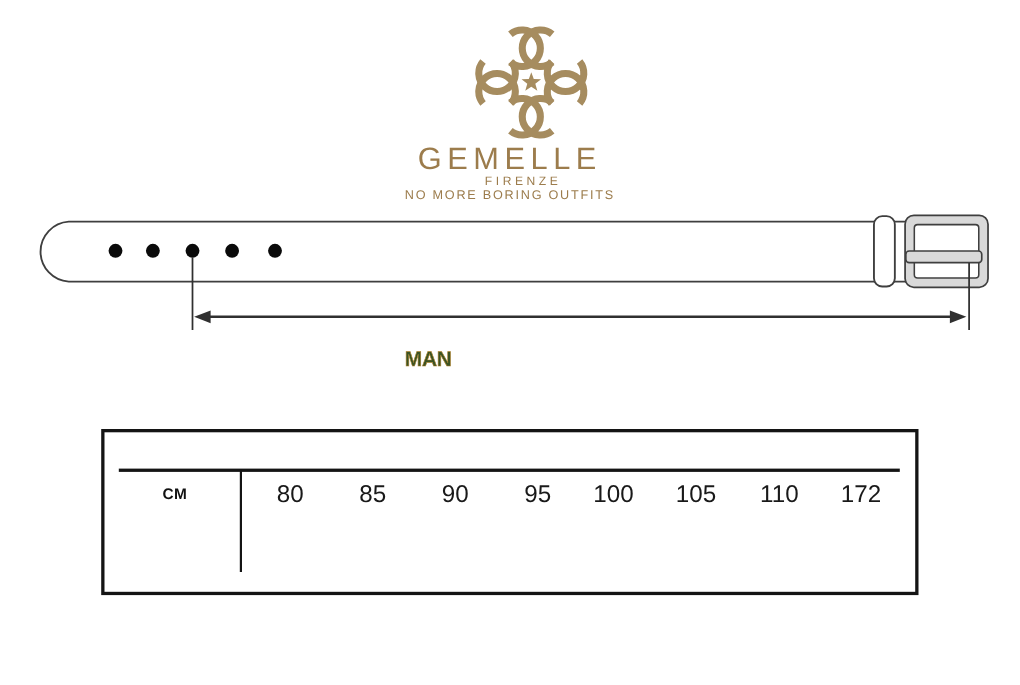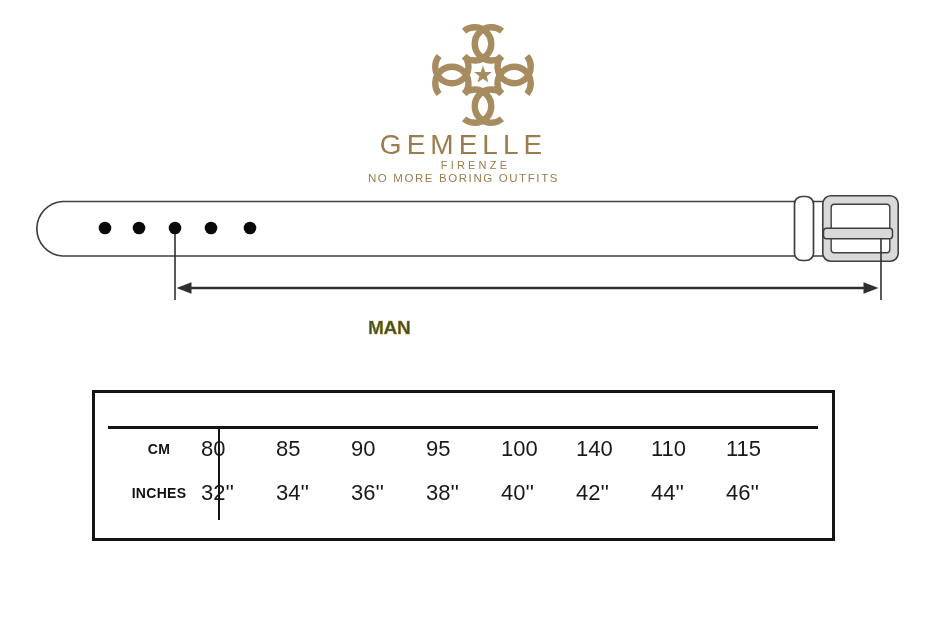--- a/index.html
+++ b/index.html
@@ -48,21 +48,21 @@
     background:var(--table-line,#141414);
   }
   .t-row{position:absolute;left:0;display:flex;align-items:center;height:36px;width:737px;}
   .t-row.row-cm{top:38px;}
   .t-row.row-inches{top:82px;}
   .t-label{
     width:106px;padding-left:22px;box-sizing:border-box;text-align:center;
     font-size:14px;font-weight:bold;letter-spacing:0.3px;color:#111;
   }
   .t-cell{
-    width:75px;text-align:left;font-size:22px;font-weight:400;color:#191919;
+    width:75px;text-align:right;font-size:22px;font-weight:400;color:#191919;
   }
 </style>
 </head>
 <body>
 
 <div id="canvas">
 
   <svg class="logo-svg" width="118" height="110" viewBox="-53 -53 106 106" aria-hidden="true">
     <g fill="none" stroke-width="6.2" class="gold-stroke">
       <g transform="translate(0,-30)">
@@ -124,31 +124,20 @@
     <div class="table-top-rule"></div>
     <div class="table-v-divider"></div>
 
     <div class="t-row row-cm">
       <div class="t-label">CM</div>
       <div class="t-cell">80</div>
       <div class="t-cell">85</div>
       <div class="t-cell">90</div>
       <div class="t-cell">95</div>
       <div class="t-cell">100</div>
-      <div class="t-cell">140</div>
+      <div class="t-cell">105</div>
       <div class="t-cell">110</div>
-      <div class="t-cell">115</div>
+      <div class="t-cell">172</div>
     </div>
 
-    <div class="t-row row-inches">
-      <div class="t-label">INCHES</div>
-      <div class="t-cell">32''</div>
-      <div class="t-cell">34''</div>
-      <div class="t-cell">36''</div>
-      <div class="t-cell">38''</div>
-      <div class="t-cell">40''</div>
-      <div class="t-cell">42''</div>
-      <div class="t-cell">44''</div>
-      <div class="t-cell">46''</div>
-    </div>
   </div>
 
 </div>
 
 </body></html>

